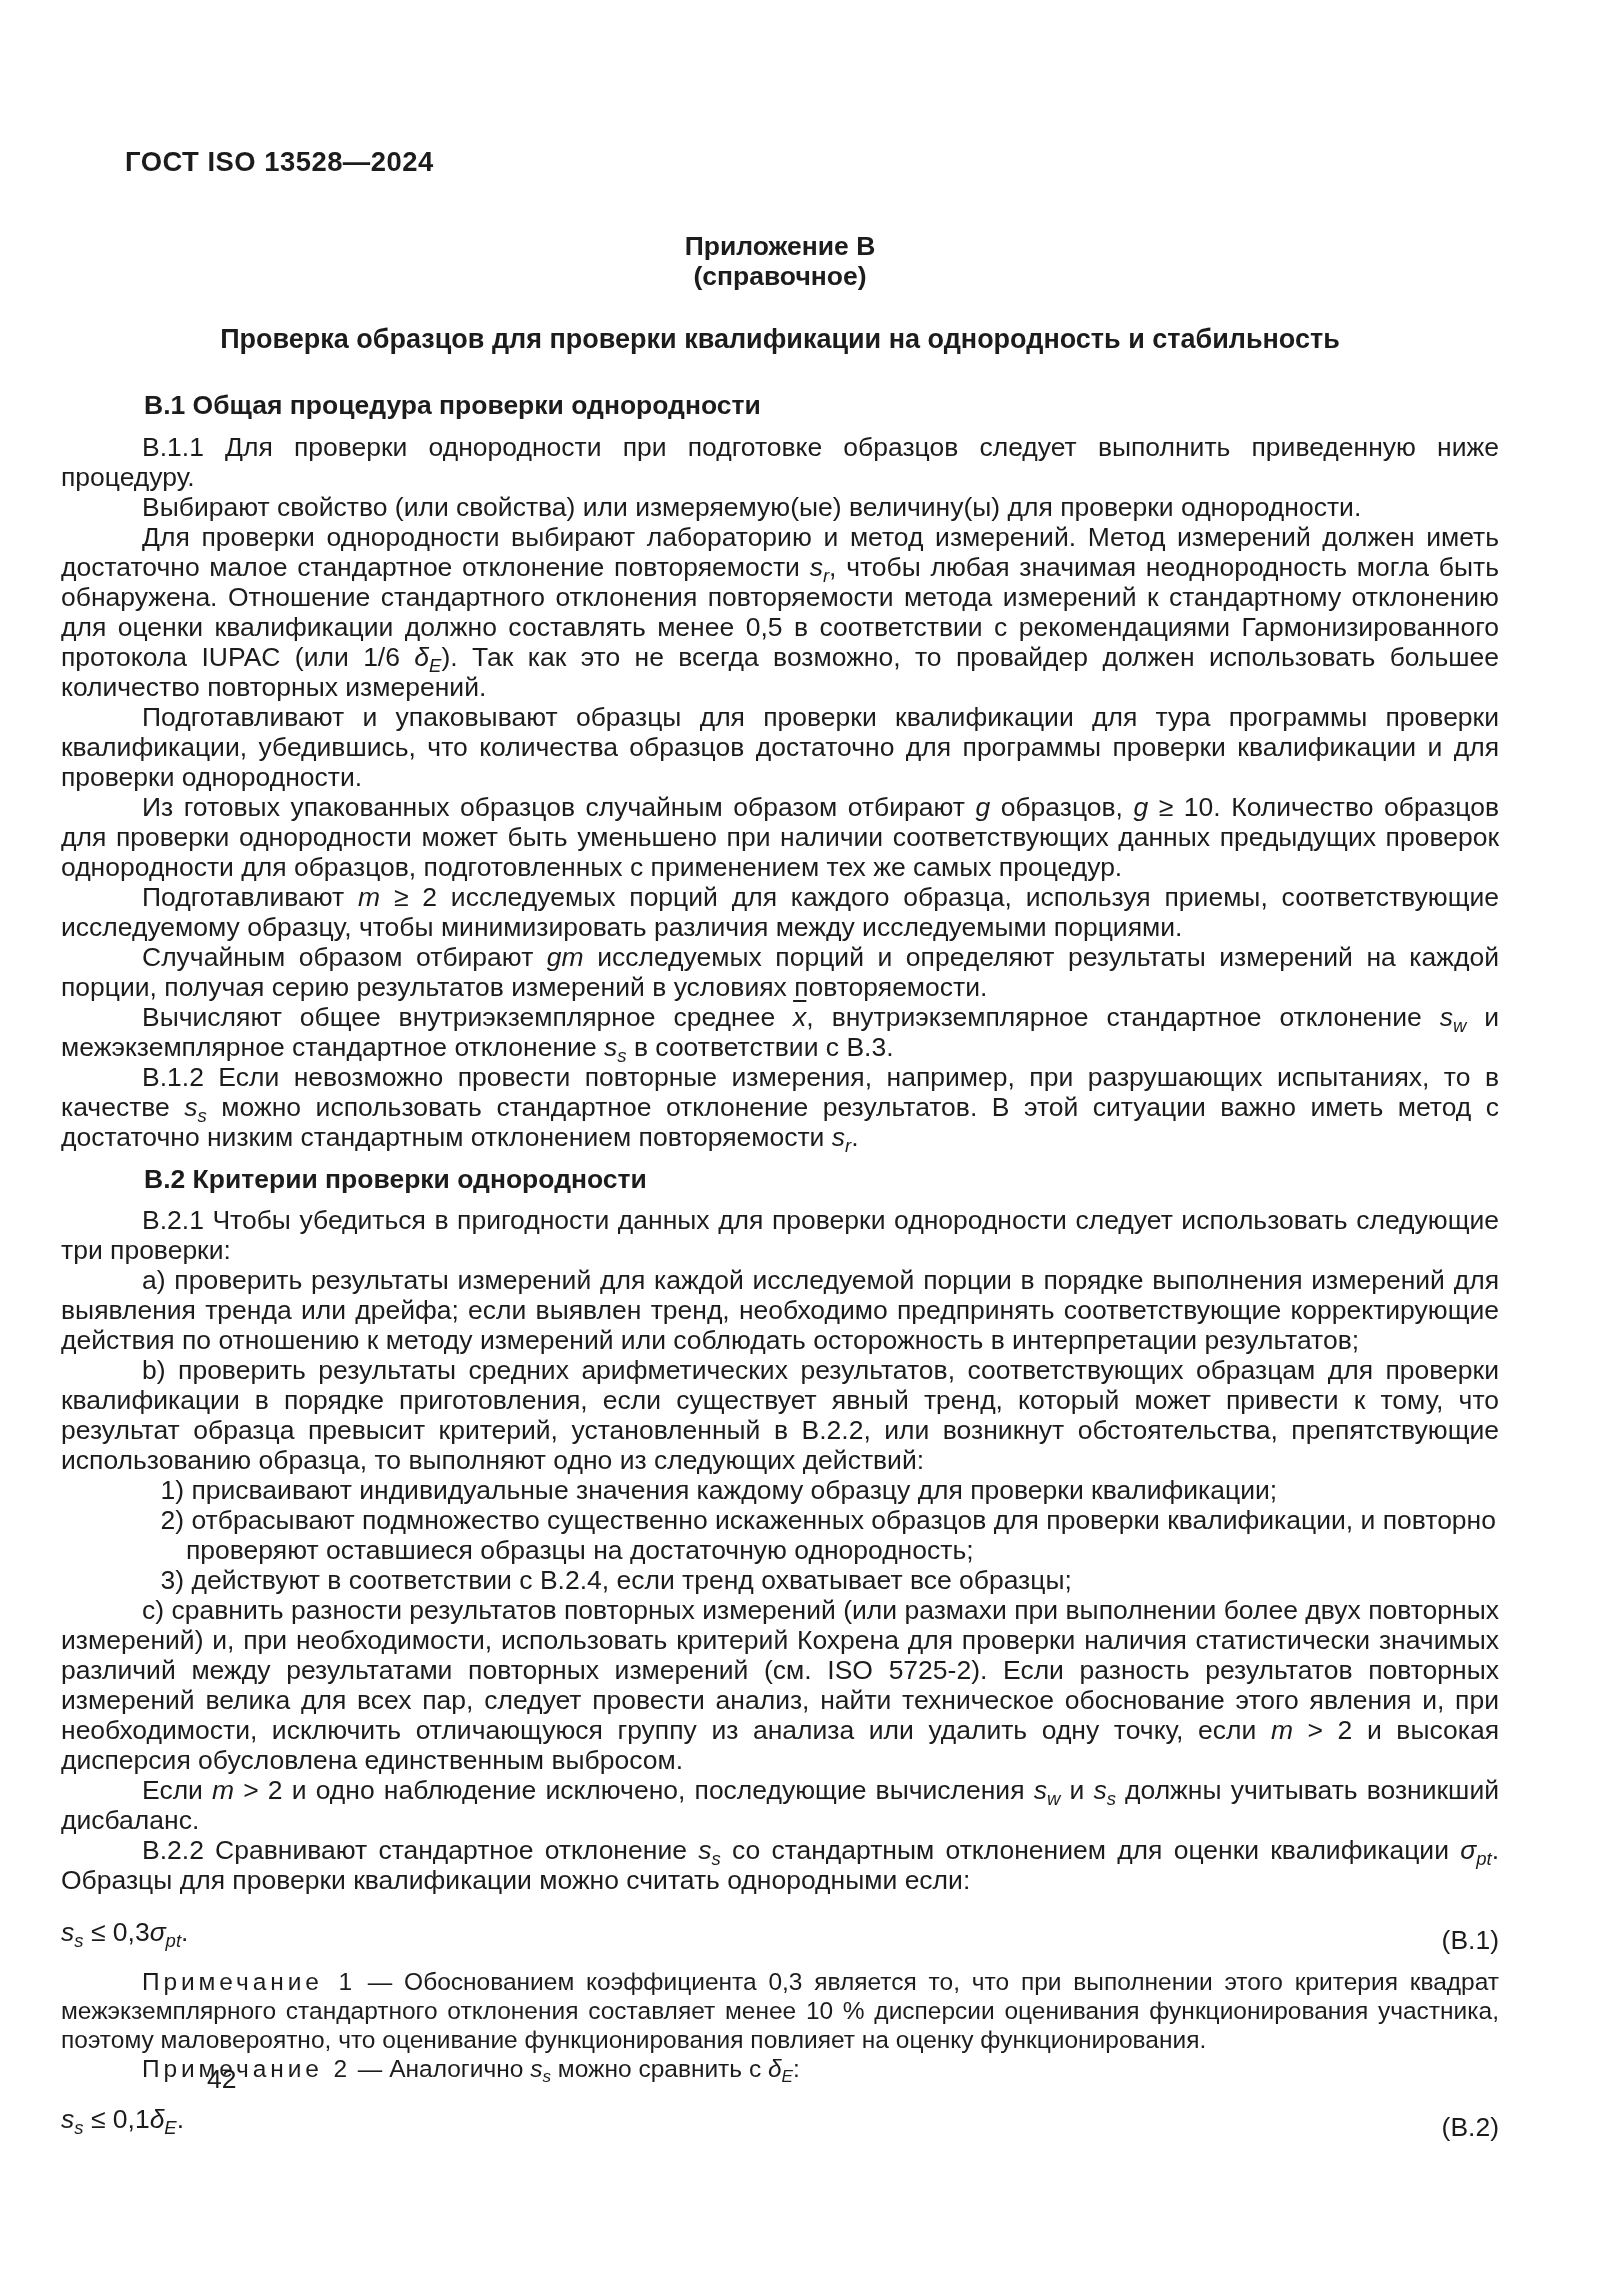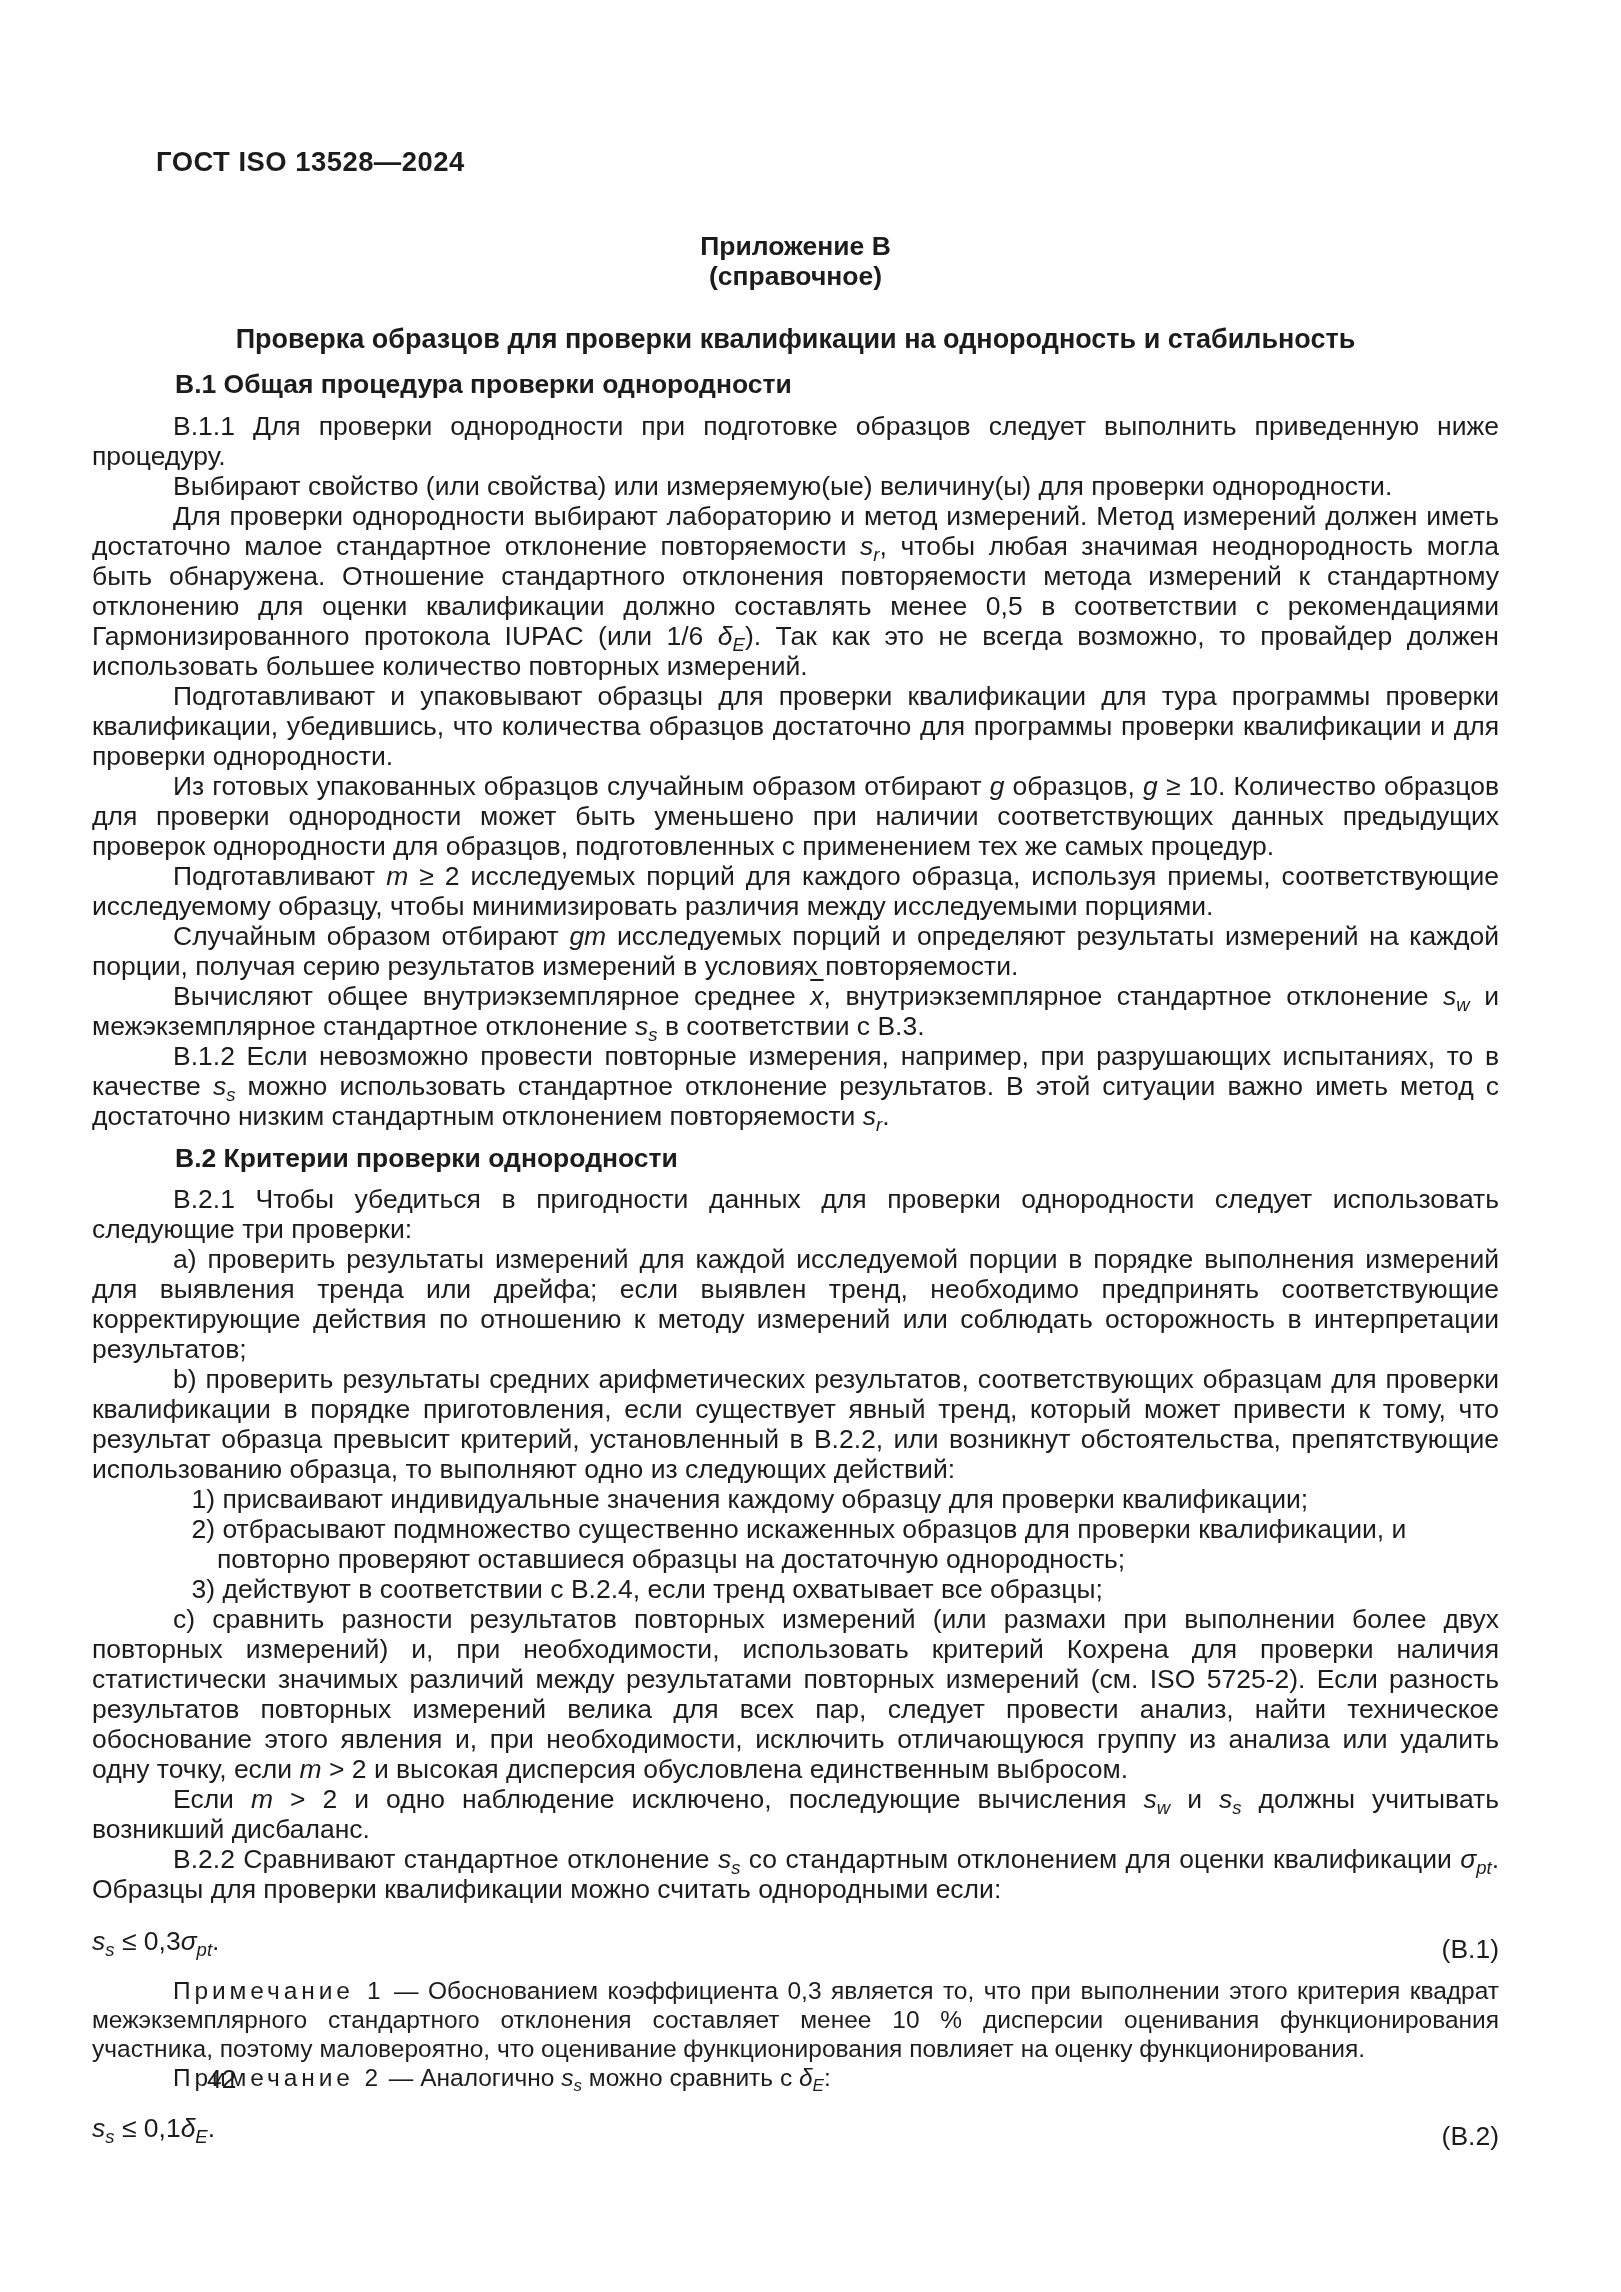--- a/index.html
+++ b/index.html
@@ -8,21 +8,21 @@
 
   .page {
     position: relative;
     width: 1621px;
     height: 2293px;
     background: #ffffff;
     color: #1c1c1c;
     font-family: "Liberation Sans", sans-serif;
     font-size: 26.5px;
     line-height: 30px;
-    padding: 147px 122px 0 92px;
+    padding: 147px 122px 0 61px;
     overflow: hidden;
   }
 
   .running-header {
     font-weight: bold;
     font-size: 27.4px;
     margin-left: 64px;
     margin-bottom: 54px;
     letter-spacing: 0.5px;
   }
@@ -30,21 +30,21 @@
   .appendix-label, .appendix-note {
     text-align: center;
     font-weight: bold;
   }
   .appendix-note { margin-bottom: 33px; }
 
   .doc-title {
     text-align: center;
     font-weight: bold;
     font-size: 27px;
-    margin-bottom: 15px;
+    margin-bottom: 36px;
   }
 
   h2 {
     font-size: 26.5px;
     font-weight: bold;
     margin: 11.8px 0 11.8px 83px;
     line-height: 30px;
   }
 
   p {

